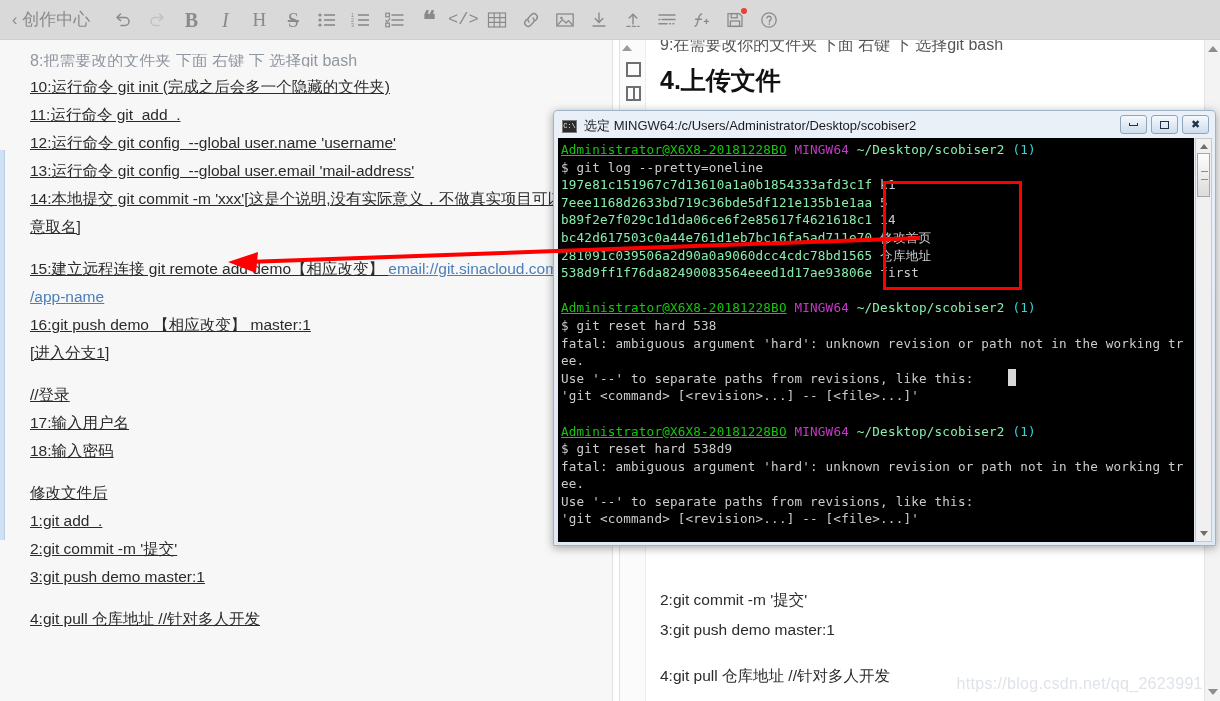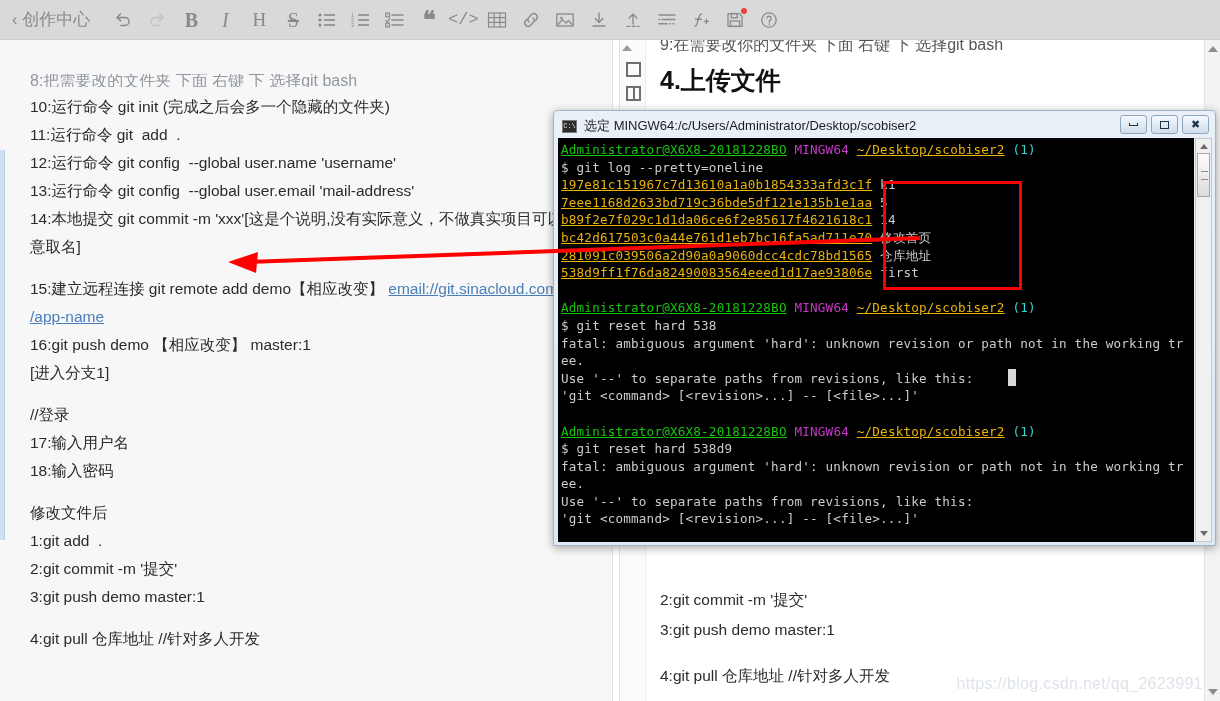--- a/index.html
+++ b/index.html
@@ -60,29 +60,29 @@
   }
   .left-scrollrail {
     position: absolute; left: 0px; top: 110px; width: 5px; height: 390px;
     background: #cfe0f2; border-right: 1px solid #b9cfe6;
   }
 
   
   .ed-body { padding: 14px 18px 0 30px; }
   .ed-cut {
     height: 13px; overflow: hidden; color: #5a6472; font-size: 16px;
-    line-height: 13px; margin-bottom: 6px; opacity: .65; margin-top: 20px;
+    line-height: 13px; margin-bottom: 6px; opacity: .65;
   }
   .ed-h2 {
     font-size: 26px; font-weight: bold; color: #1a1a1a;
     margin: 12px 0 18px 0; letter-spacing: .2px;
   }
   .ed-h2 .hashes { color: #b7b7b7; font-weight: bold; margin-right: 6px; }
   .ed-line {
-    font-size: 15.5px; color: #2b2b2b; line-height: 28px; white-space: pre-wrap;
+    font-size: 15.5px; color: #2b2b2b; line-height: 28px; white-space: pre-wrap; text-decoration: underline;
   }
   .ed-line.blank { height: 14px; line-height: 14px; }
   .ed-link { color: #4a7ebb; text-decoration: underline; }
 
   
   .pv-rail {
     position: absolute; left: 0; top: 0; width: 26px; height: 661px;
     background: #fbfbfb; border-right: 1px solid #ededed;
   }
   .pv-uparrow {
@@ -187,21 +187,21 @@
     background: linear-gradient(#fdfdfd, #dcdcdc);
     border: 1px solid #a6a6a6;
   }
   .ts-thumb::after {
     content: ""; position: absolute; left: 3px; top: 17px; width: 7px; height: 7px;
     border-top: 1px solid #8d8d8d; border-bottom: 1px solid #8d8d8d;
   }
   .t-green  { color: #16c60c; text-decoration: underline; }
   .t-purple { color: #c838c8; }
   .t-cyan   { color: #3ad5d5; }
-  .t-yellow { color: #eab308; text-decoration: underline; }
+  .t-yellow { color: #86efac; }
   .t-white  { color: #cccccc; }
   .term-cursor {
     position: absolute; left: 1007px; top: 258px; width: 8px; height: 17px;
     background: #d8d8d8;
   }
 
   
   .red-box {
     position: absolute; left: 883px; top: 181px; width: 139px; height: 109px;
     border: 3px solid #ff0000; z-index: 33; pointer-events: none;

